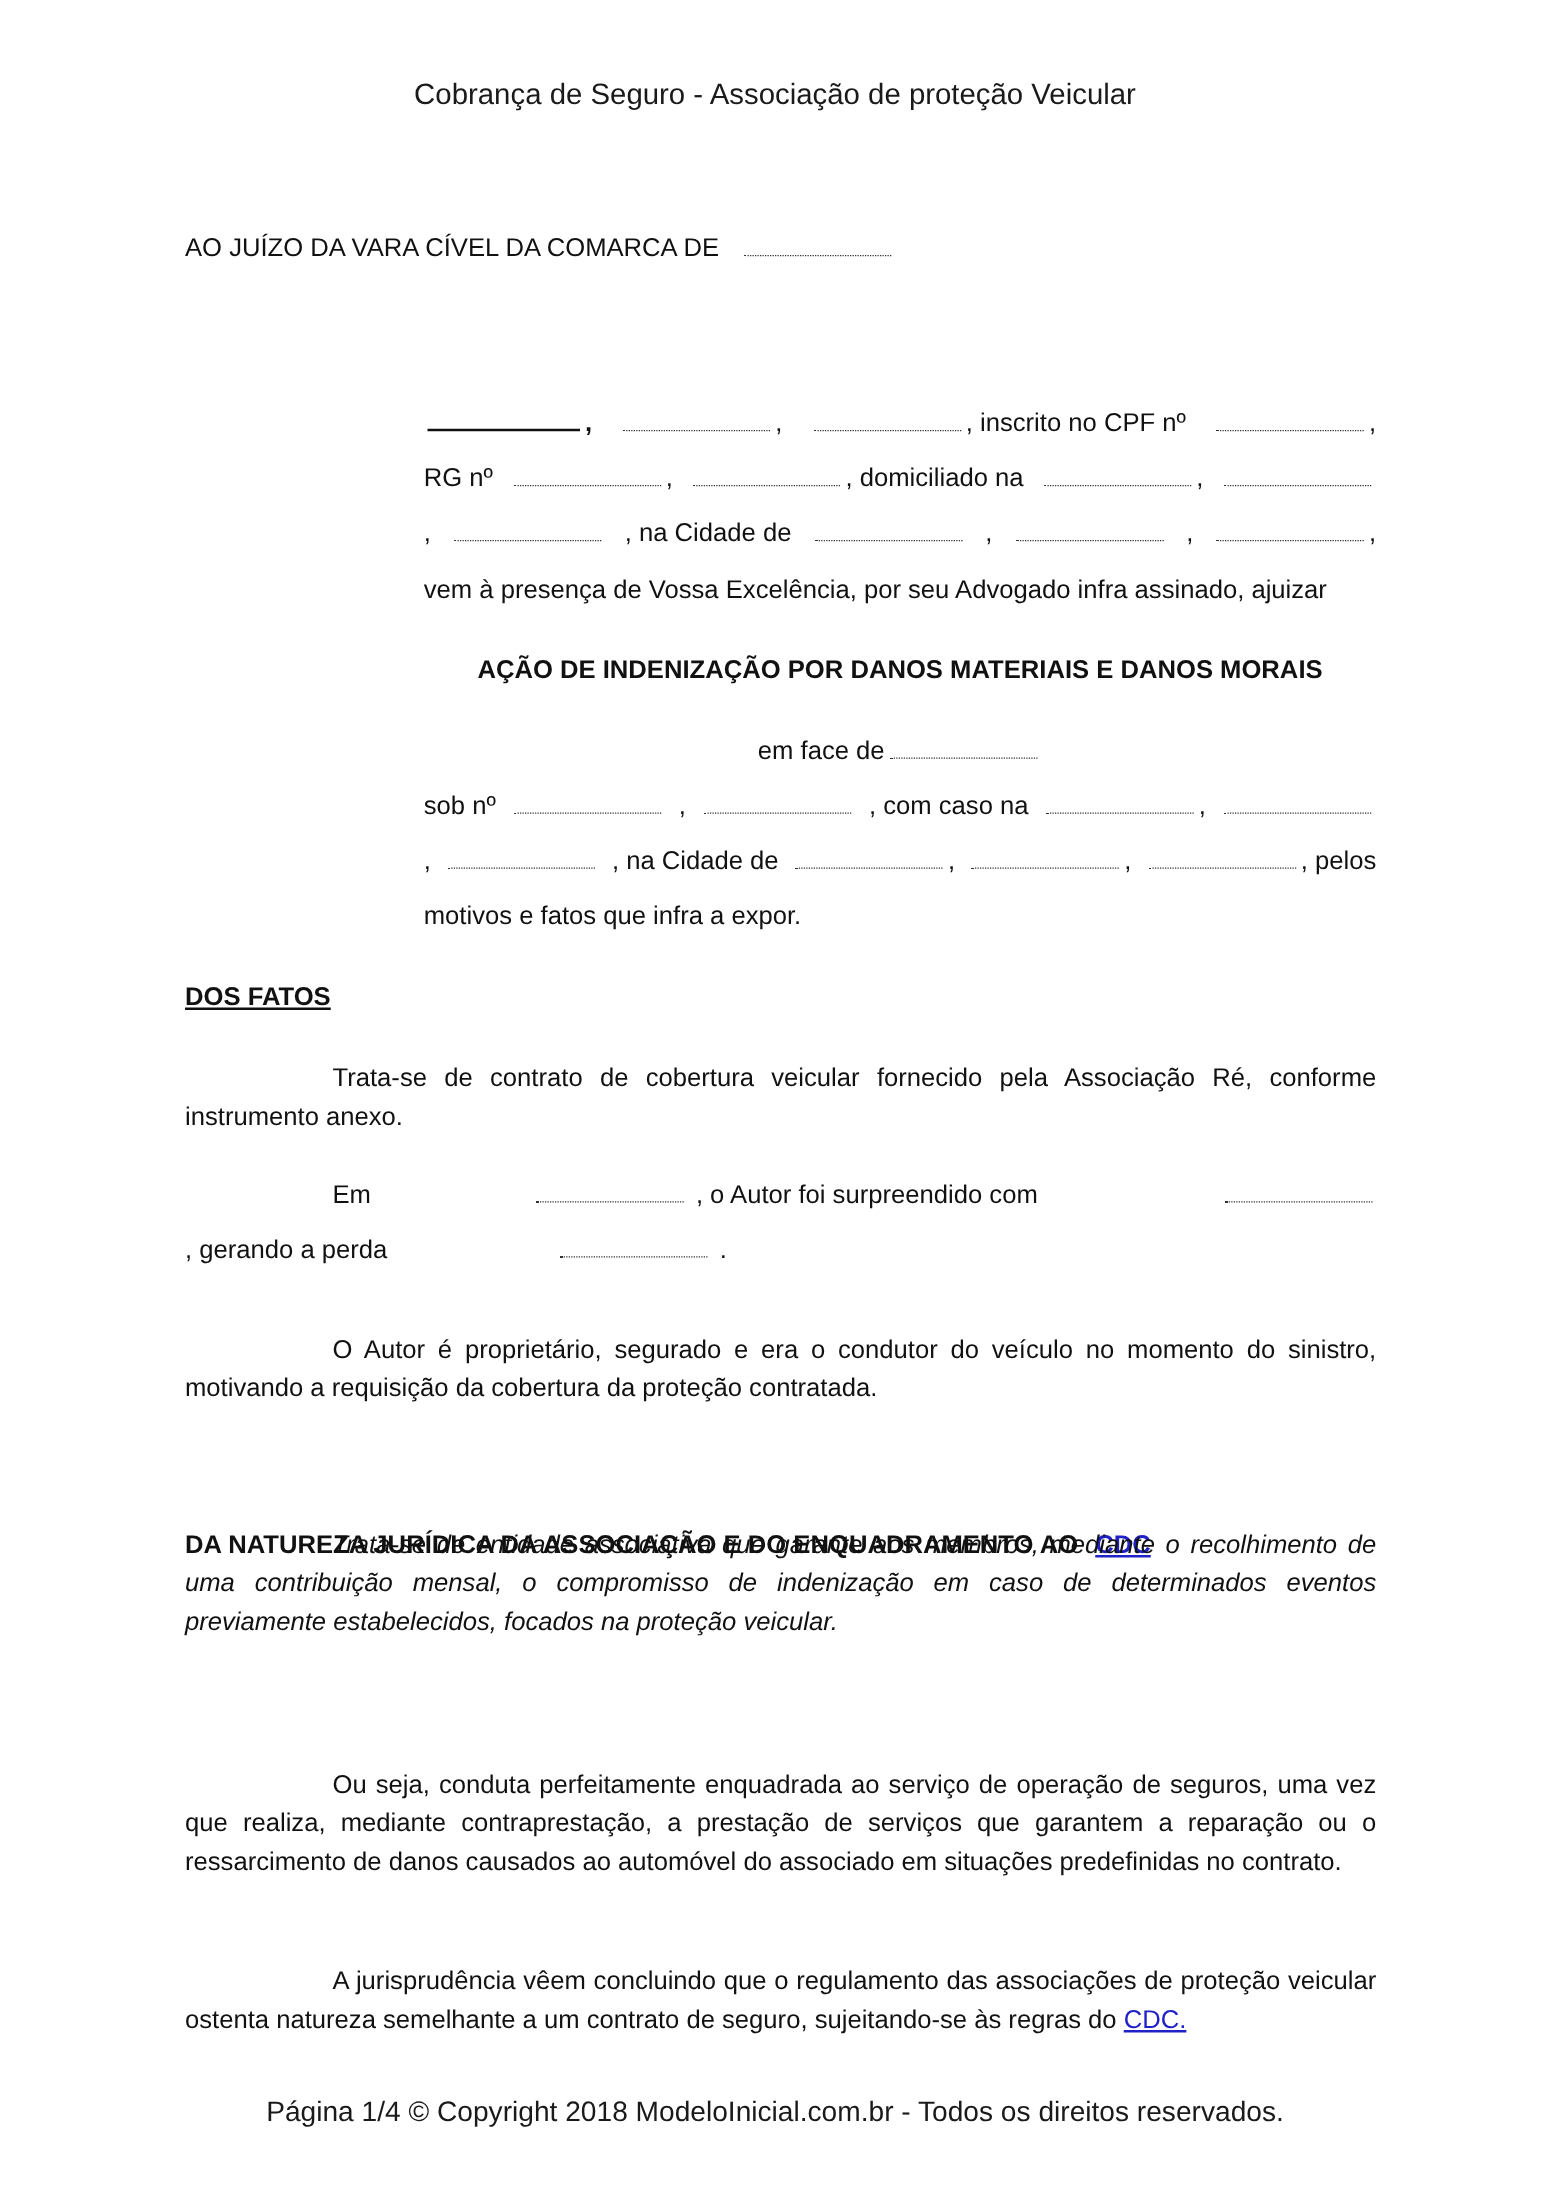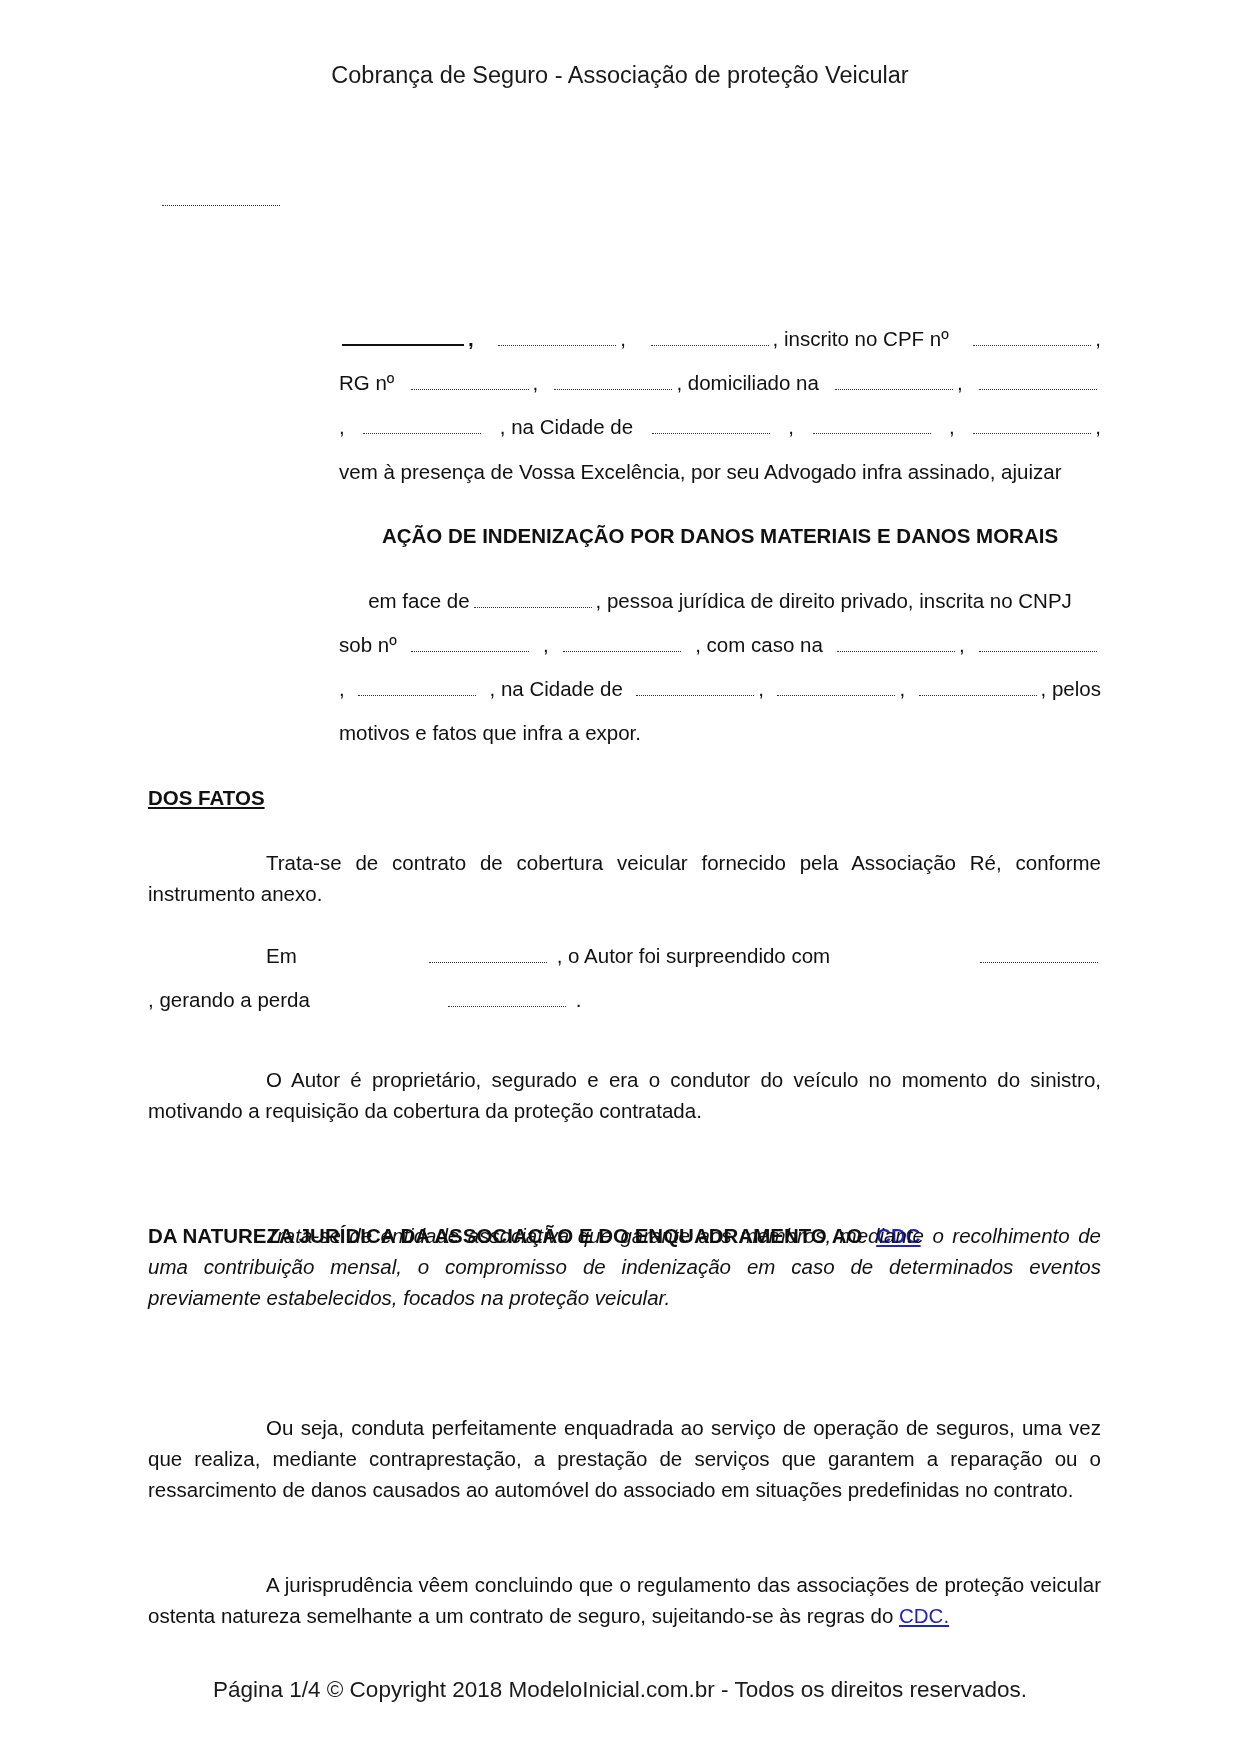--- a/index.html
+++ b/index.html
@@ -16,20 +16,21 @@
   .para .ind { display: inline-block; width: 118px; }
   a.link { color: #1a0dab; text-decoration: underline; color: #2121c8; }
   .heading { position: absolute; left: 148px; white-space: nowrap; }
 </style>
 </head>
 <body>
 
 <div class="abs header">Cobrança de Seguro - Associação de proteção Veicular</div>
 
 <div class="abs" style="left:148px; top:187px;">
+  <span>AO JUÍZO DA VARA CÍVEL DA COMARCA DE</span>
   <span class="blank" style="width:118px; margin-left:14px;"></span>
 </div>
 
 <div class="line" style="top:327px;">
   <span><span class="blank solid" style="width:122px; margin-left:3px;"></span><b>,</b></span>
   <span><span class="blank" style="width:118px;"></span>,</span>
   <span><span class="blank" style="width:118px;"></span><span>, inscrito  no  CPF  nº</span></span>
   <span><span class="blank" style="width:118px;"></span>,</span>
 </div>
 
@@ -54,21 +55,20 @@
 
 <div class="abs" style="left:339px; top:460px;">vem à presença de Vossa Excelência, por seu Advogado infra assinado, ajuizar</div>
 
 <div class="abs bold" style="left:0; width:1440px; top:524px; text-align:center; font-size:20.5px;">
   <span>AÇÃO DE INDENIZAÇÃO POR DANOS MATERIAIS E DANOS MORAIS</span>
 </div>
 
 <div class="line" style="top:589px;justify-content:center;">
   <span>em face de</span>
   <span class="blank" style="width:118px;"></span>
-  <span>, pessoa jurídica de direito privado, inscrita no CNPJ</span>
 </div>
 
 <div class="line" style="top:633px;">
   <span>sob nº</span>
   <span class="blank" style="width:118px;"></span>
   <span>,</span>
   <span class="blank" style="width:118px;"></span>
   <span>, com caso na</span>
   <span><span class="blank" style="width:118px;"></span>,</span>
   <span class="blank" style="width:118px;"></span>

